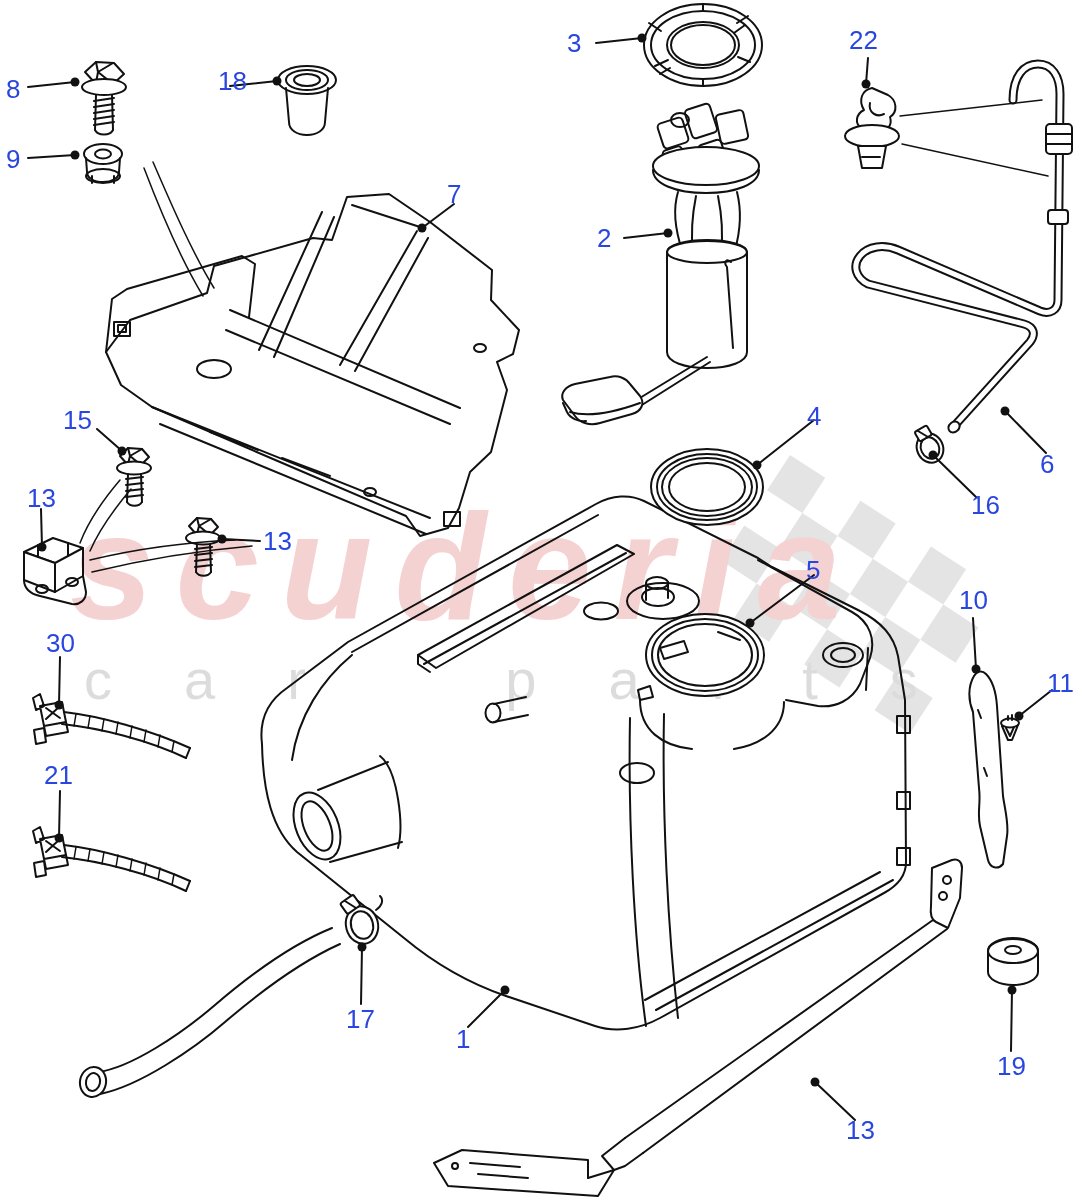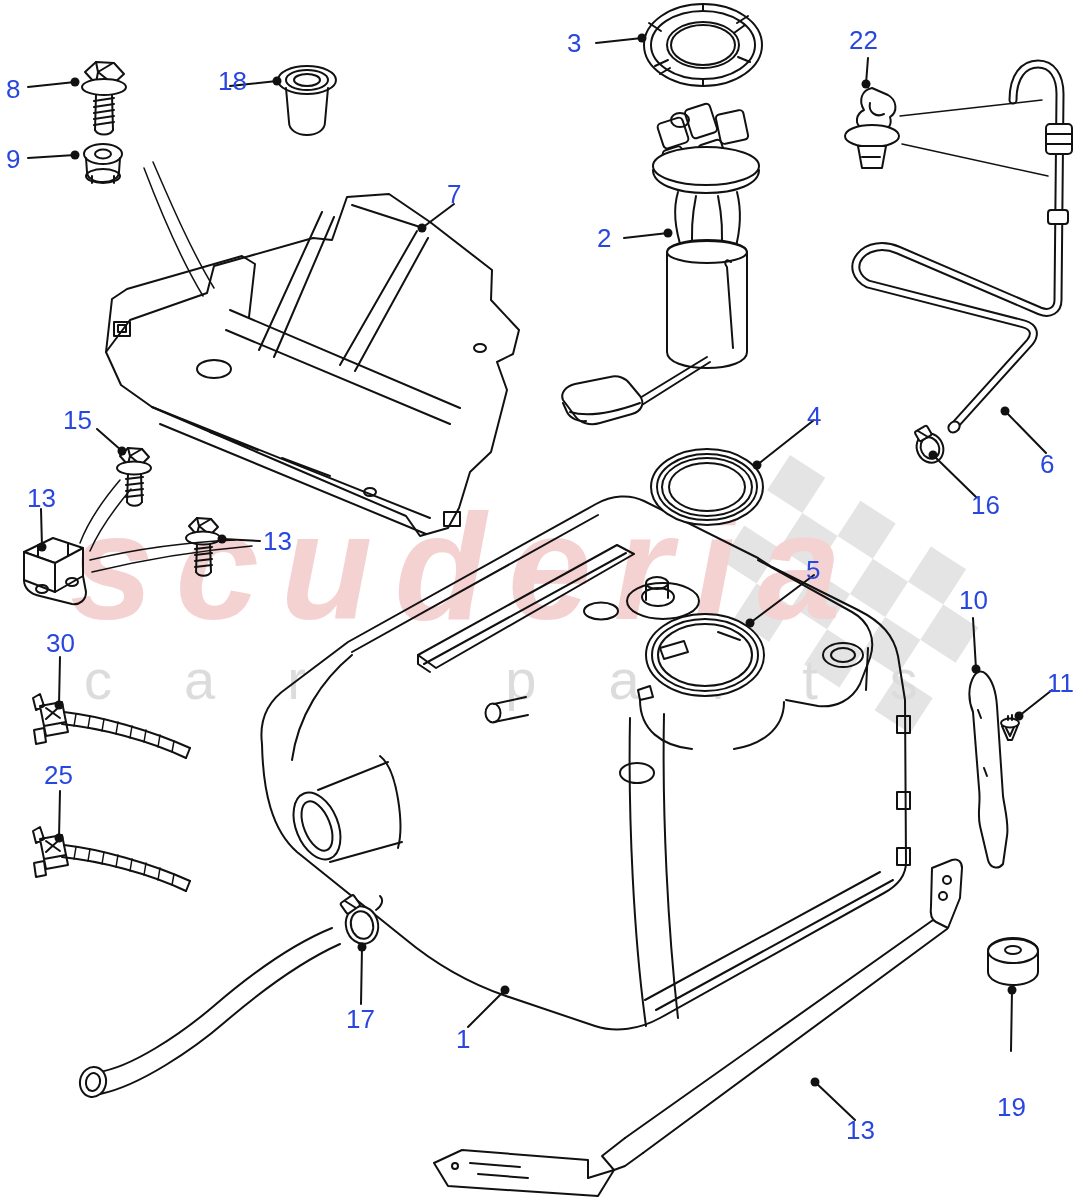--- a/index.html
+++ b/index.html
@@ -328,18 +328,18 @@
   <div class="callout" style="left:6px;top:146px;">9</div>
   <div class="callout" style="left:959px;top:561px;margin-top:26px;">10</div>
   <div class="callout" style="left:1047px;top:670px;">11</div>
   <div class="callout" style="left:846px;top:1117px;">13</div>
   <div class="callout" style="left:27px;top:485px;">13</div>
   <div class="callout" style="left:263px;top:528px;">13</div>
   <div class="callout" style="left:63px;top:407px;">15</div>
   <div class="callout" style="left:971px;top:492px;">16</div>
   <div class="callout" style="left:346px;top:1006px;text-align:center;">17</div>
   <div class="callout" style="left:190px;top:68px;margin-left:28px;">18</div>
-  <div class="callout" style="left:997px;top:1094px;text-align:center;">19</div>
+  <div class="callout" style="left:997px;top:1053px;text-align:center;">19</div>
   <div class="callout" style="left:46px;top:630px;">30</div>
-  <div class="callout" style="left:44px;top:762px;">25</div>
+  <div class="callout" style="left:44px;top:762px;">21</div>
   <div class="callout" style="left:849px;top:27px;">22</div>
 
 </div>
 
 </body></html>

